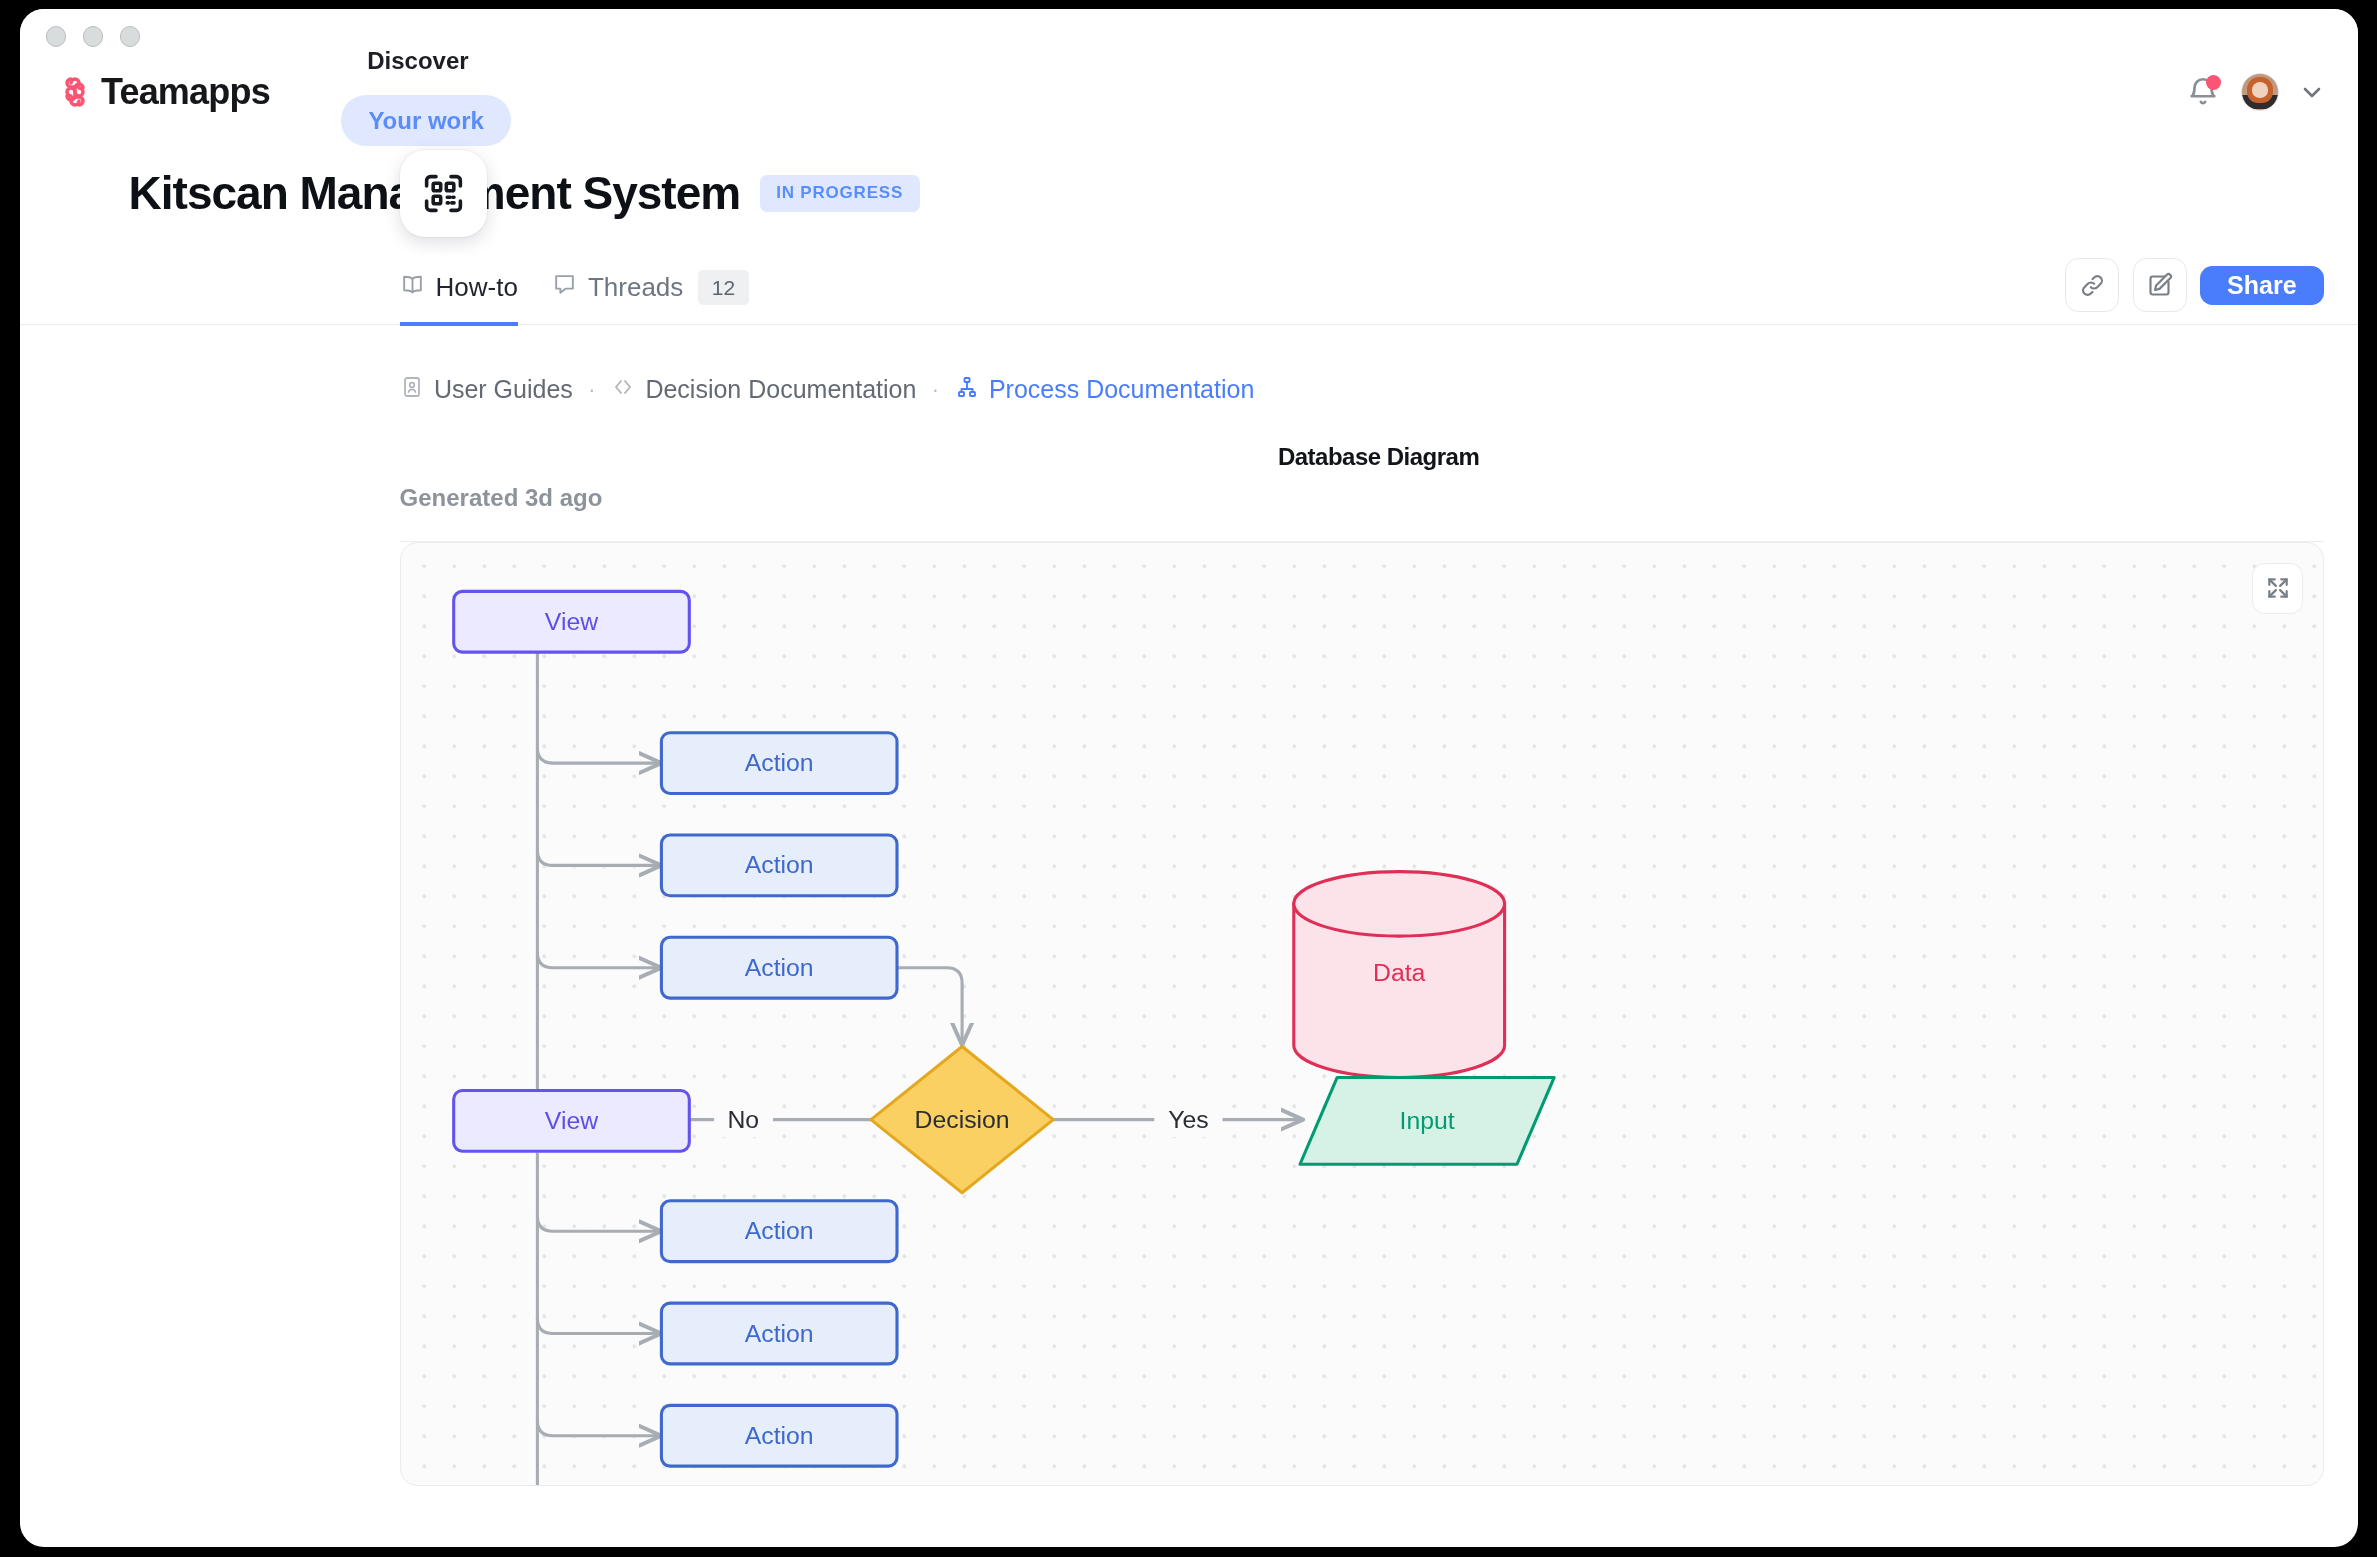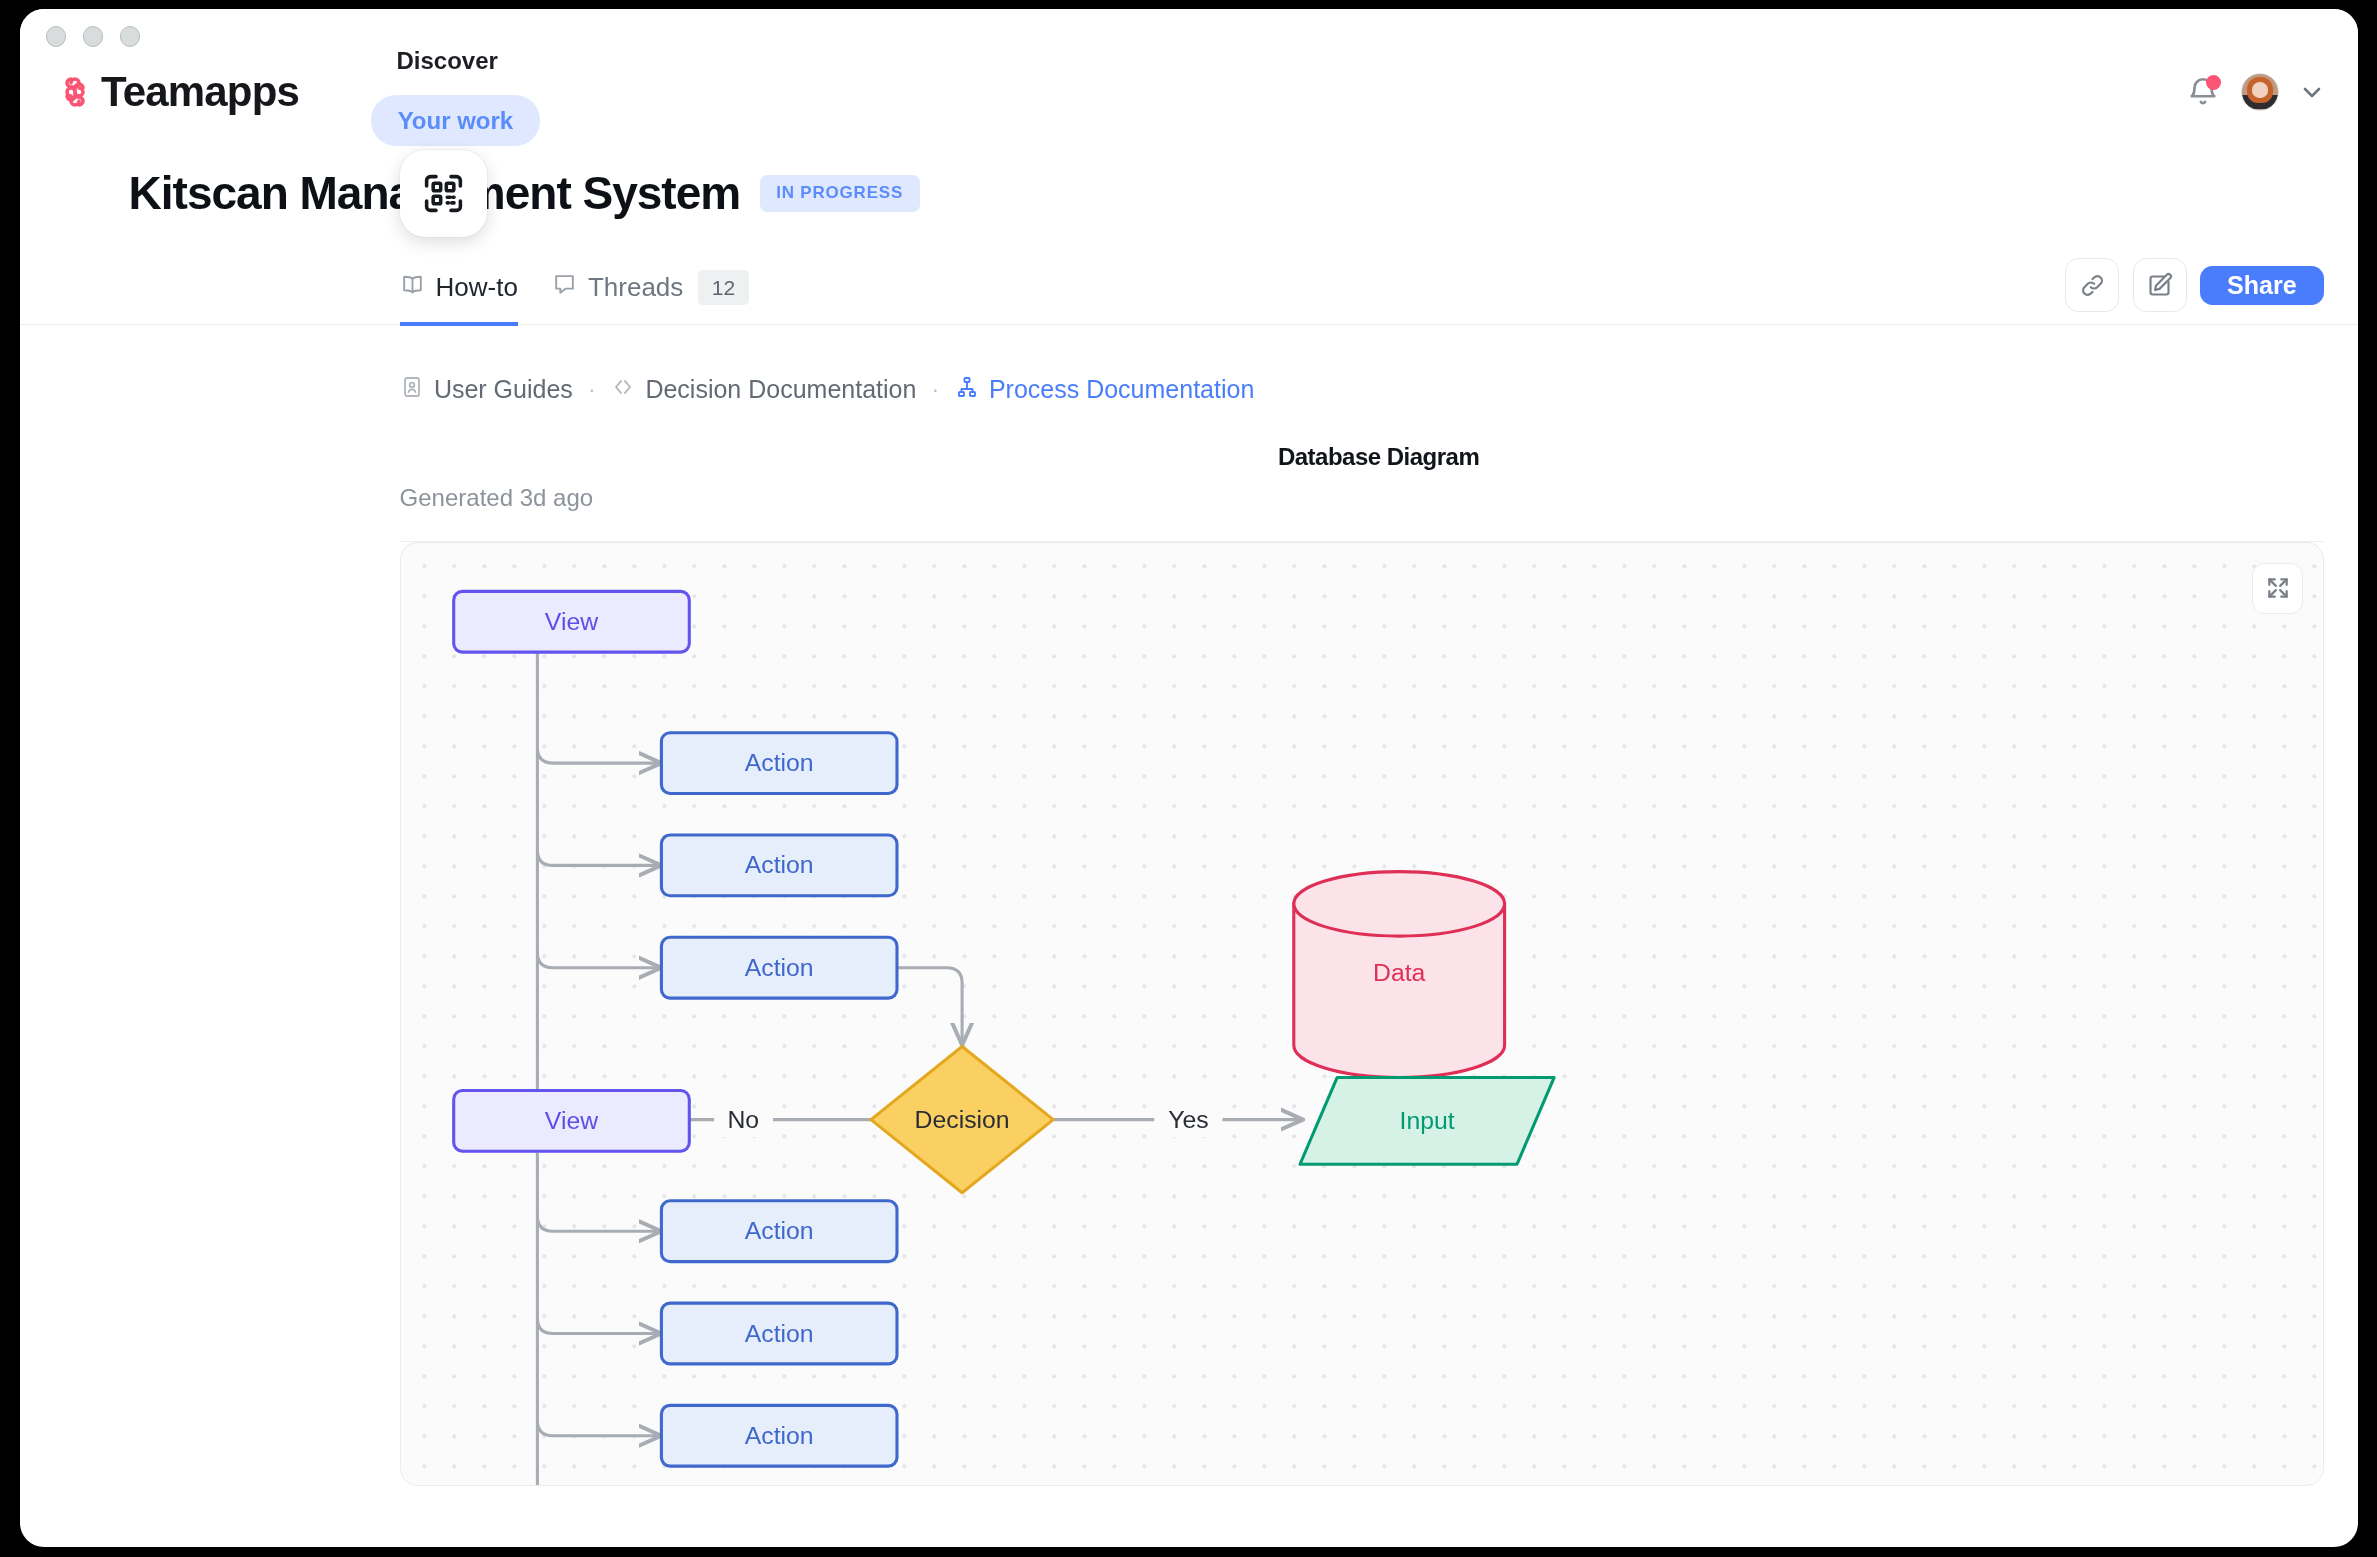--- a/index.html
+++ b/index.html
@@ -35,21 +35,21 @@
   
   .topnav {
     height:57px;
     display:flex; align-items:center;
     padding:0 34px 0 39px;
     background:#fff;
   }
   .brand { display:flex; align-items:center; gap:10.3px; }
   .brand-mark { width:32px; height:32px; flex:0 0 auto; }
   .brand-name {
-    font-size:42px; font-weight:700; letter-spacing:-0.8px; color:#15171a;
+    font-size:36px; font-weight:700; letter-spacing:-0.8px; color:#15171a;
   }
   .nav-items { display:flex; align-items:center; gap:11.4px; margin-left:55px;flex-direction:column; }
   .nav-link {
     font-size:24px; font-weight:600; color:#1d1f24;
     padding:9.3px 13.4px; border-radius:23px; cursor:pointer;
   }
   .nav-pill {
     font-size:24px; font-weight:600; color:#5b8dfa;
     background:#dfe8ff; padding:11.4px 27px; border-radius:25px;
     margin-left:16.5px; cursor:pointer;
@@ -157,21 +157,21 @@
   .doc-item { display:flex; align-items:center; gap:10.3px; color:#636a74; cursor:pointer; }
   .doc-item.active { color:#4a7dfc; font-weight:500; }
   .doc-sep { color:#b6bbc2; font-size:21.7px; }
 
   .section-title {
     margin-top:38px; padding-left:380px;
     font-size:24px; font-weight:700; color:#111419; letter-spacing:-0.5px;text-align:center;
   }
   .section-sub {
     margin-top:13.4px; padding-left:380px;
-    font-size:24px; color:#8d939b;
+    font-size:24px; color:#8d939b;font-weight:bold;
   }
 
   
   .canvas-wrap {
     margin-top:29px;
     margin-left:380px; margin-right:34px;
     border-top:1.5px solid #eceef0;
   }
   .canvas {
     position:relative;

